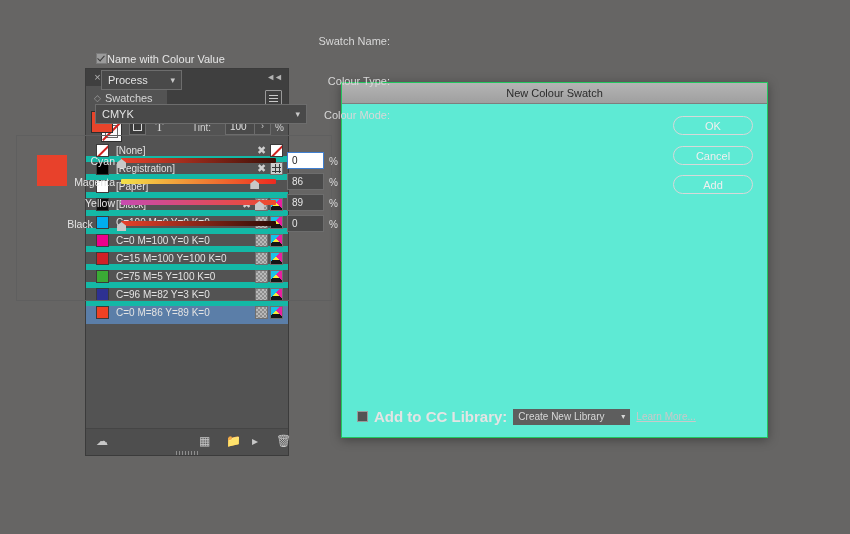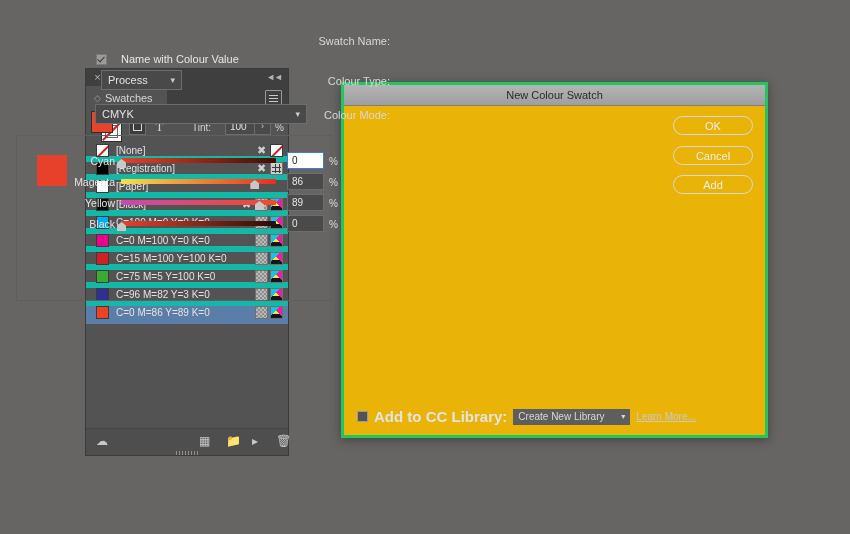--- a/index.html
+++ b/index.html
@@ -368,23 +368,23 @@
     background: repeating-linear-gradient(90deg,#8d8d8d 0 1px, transparent 1px 3px);
   }
 
   
   #dialog {
     position: absolute;
     left: 341px;
     top: 82px;
     width: 427px;
     height: 356px;
-    background: #eab308;
+    background: #5eead4;
     box-shadow: 0 2px 10px rgba(0,0,0,.35);
-    border: 3px solid #22c55e;
+    border: 1px solid #22c55e;
     box-sizing: border-box;
   }
   #dialog-titlebar {
     height: 20px;
     background: linear-gradient(#b4b4b4, #9f9f9f);
     border-bottom: 1px solid #7e7e7e;
     display: flex;
     align-items: center;
     justify-content: center;
   }
@@ -405,22 +405,22 @@
   }
   #lbl-swatch-name { left: 300px; top: 35px; width: 90px; }
   #lbl-colour-type { left: 280px; top: 75px; width: 110px; }
   #lbl-colour-mode { left: 280px; top: 109px; width: 110px; }
 
   #chk-name-value-wrap {
     position: absolute;
     left: 96px;
     top: 53px;
     display: flex;
-    align-items: flex-end;
-    gap: 14px;
+    align-items: flex-start;
+    gap: 0;
     cursor: pointer;
   }
   .chk {
     width: 11px;
     height: 11px;
     background: #9b9b9b;
     box-shadow: inset 0 0 0 1px #7a7a7a;
     position: relative;
     flex: 0 0 auto;
   }
@@ -753,21 +753,21 @@
         <div class="slider-pct" style="left: 312px; top: 4px;">%</div>
       </div>
       <div class="slider-row" style="top: 58px; width: 316px;">
         <div class="slider-label" style="right: 218px;">Yellow</div>
         <div class="slider-track" style="left: 104px; width: 155px; background: linear-gradient(90deg, rgb(199, 75, 176), rgb(239, 75, 42));"></div>
         <div class="slider-thumb" style="left: 237.95px;"></div>
         <div class="slider-input" style="left: 271px; top: 1px;">89</div>
         <div class="slider-pct" style="left: 312px; top: 4px;">%</div>
       </div>
       <div class="slider-row" style="top: 79px; width: 316px;">
-        <div class="slider-label" style="right: 218px;">Black</div>
+        <div class="slider-label" style="right: 218px; text-align: center;">Black</div>
         <div class="slider-track" style="left: 104px; width: 155px; background: linear-gradient(90deg, rgb(232, 65, 43), rgb(42, 11, 5));"></div>
         <div class="slider-thumb" style="left: 100px;"></div>
         <div class="slider-input" style="left: 271px; top: 1px;">0</div>
         <div class="slider-pct" style="left: 312px; top: 4px;">%</div>
       </div>
     </div>
 </div>
 
 <div id="dialog-buttons">
     <div class="dlg-btn" style="top: 116px;">OK</div>

